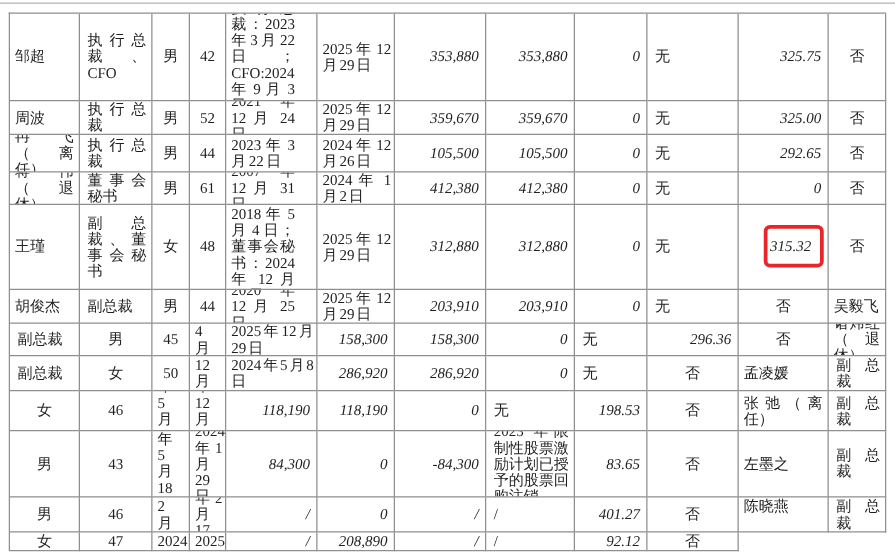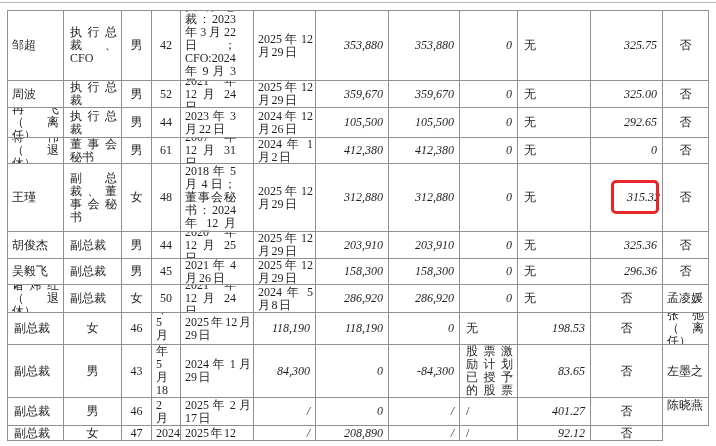--- a/index.html
+++ b/index.html
@@ -28,21 +28,21 @@
   }
   .txt{display:block;width:100%;}
   .c-name{padding:0 4px;}            .c-name .txt{text-align:justify;}
   .c-pos{padding:0 4px 0 6px;}       .c-pos .txt{text-align:justify;font-family:Liberation Serif, serif;}
   .c-gender .txt,.c-age .txt{text-align:center;}
   .c-start{padding:0 17px 0 4px;word-spacing:-1px;}   .c-start .txt{text-align:justify;}
   .c-end{padding:0 2px 0 4px;word-spacing:-1.5px;font-family:Liberation Serif, serif;}   .c-end .txt{text-align:justify;}
   .c-sbegin .txt,.c-send .txt,.c-change .txt,.c-pay .txt{text-align:right;font-style:italic;}
   .c-reason{padding:0 4px 0 6px;}    .c-reason .txt{text-align:justify;}
   .c-related .txt{text-align:center;}
-  .pay-hl{padding-right:2px;justify-content:flex-end;}
+  .pay-hl{padding-right:13px;justify-content:flex-end;}
   .clip{align-items:flex-start;padding-top:1px;}
   .hl-box{
     position:absolute;left:611px;top:180px;width:48px;height:34px;
     box-sizing:border-box;border:3px solid #e8262a;border-radius:5px;
     pointer-events:none;background:transparent;
   }
 </style>
 </head>
 <body>
 
@@ -257,23 +257,20 @@
       </div>
   <div class="cell c-send">
         <span class="txt">203,910</span>
       </div>
   <div class="cell c-change">
         <span class="txt">0</span>
       </div>
   <div class="cell c-reason">
         <span class="txt">无</span>
       </div>
-  <div class="cell c-pay">
-        <span class="txt">325.36</span>
-      </div>
   <div class="cell c-related">
         <span class="txt">否</span>
       </div>
 
   <div class="cell c-name">
         <span class="txt">吴毅飞</span>
       </div>
   <div class="cell c-pos">
         <span class="txt">副总裁</span>
       </div>

